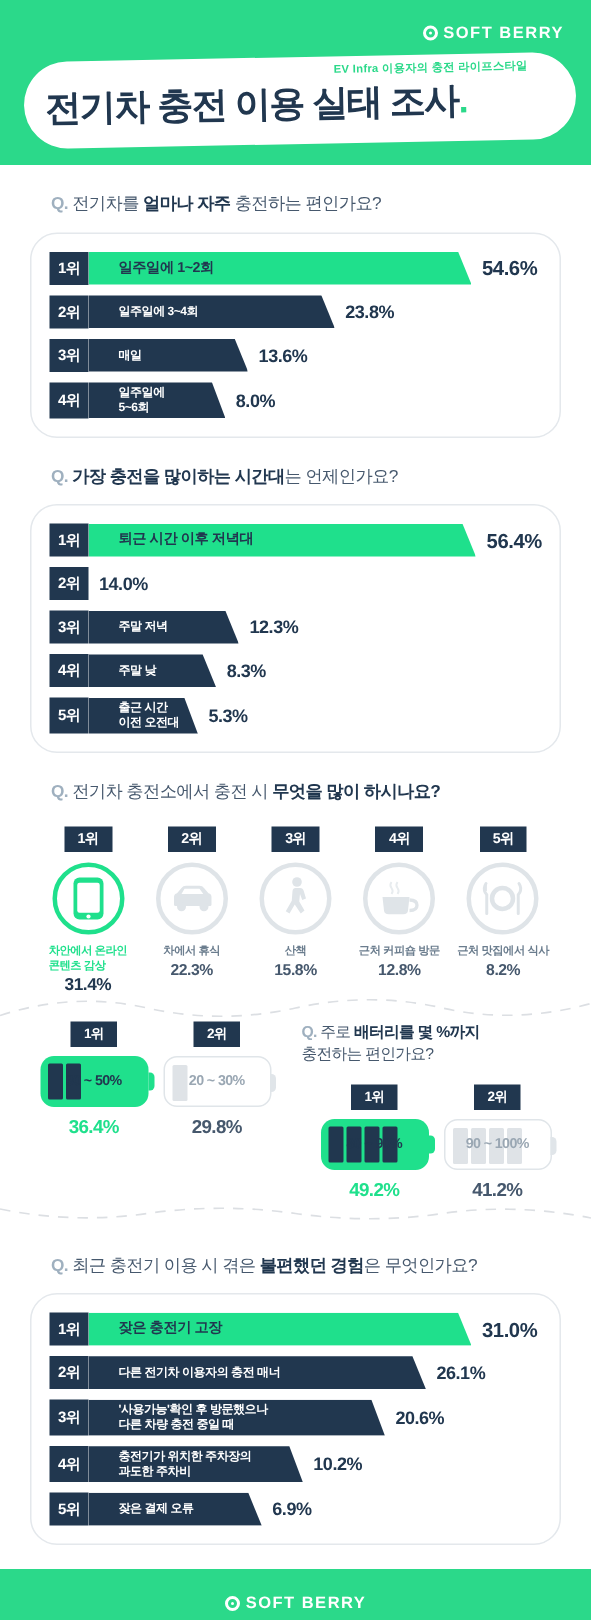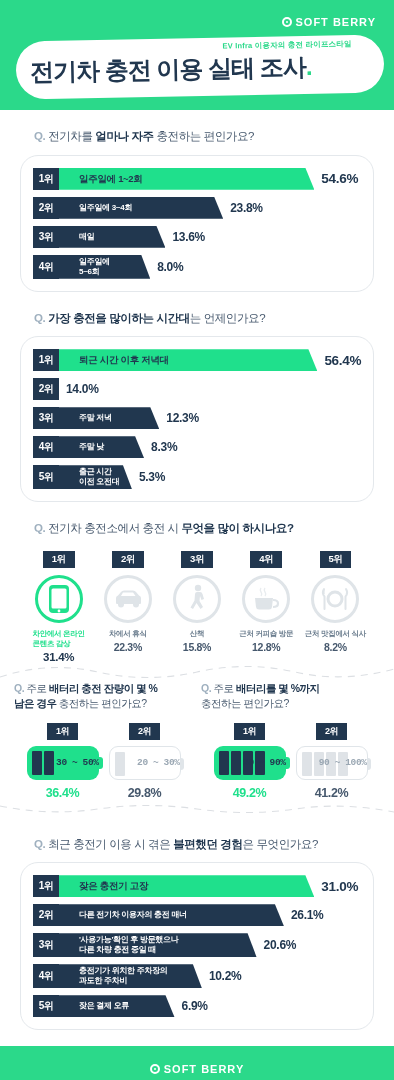--- a/index.html
+++ b/index.html
@@ -236,22 +236,21 @@
     padding: 2px 9px;
     margin-bottom: 6px;
     letter-spacing: -0.5px;
   }
   .batt-shape {
     width: 72px; height: 34px;
     border-radius: 9px;
     position: relative;
     display: flex;
     align-items: center;
-    justify-content: flex-end;
-    font-family: Liberation Mono, monospace;
+    justify-content: center;
   }
   .batt-shape.on { background: #1FE08C; }
   .batt-shape.off { background: #ffffff; border: 1.6px solid #e0e5e9; }
   .batt-shape::after {
     content: "";
     position: absolute;
     right: -4px; top: 11px;
     width: 4px; height: 12px;
     border-radius: 0 3px 3px 0;
   }
@@ -483,23 +482,20 @@
   </div>
 </div>
 
 <svg class="wave" viewBox="0 0 394 18" preserveAspectRatio="none">
   <path d="M0 14 Q 49 -2 98 9 T 197 9 T 295 9 T 394 6" fill="none" stroke="#dcdfe3" stroke-width="1.1" stroke-dasharray="7 6"></path>
 </svg>
 
 <div class="batt-section">
 
   <div class="batt-block">
-    <div class="batt-q">
-      <span class="q-mark">Q.</span><span> 주로 </span><b>배터리 충전 잔량이 몇 %</b><br><b>남은 경우</b><span> 충전하는 편인가요?</span>
-    </div>
     <div class="batt-pair">
       <div class="batt-col win">
         <div class="batt-rank">1위</div>
         <div class="batt-shape on">
           <div class="cells">
             <div class="cell"></div>
             <div class="cell"></div>
           </div>
           <span class="batt-text">30 ~ 50%</span>
         </div>

